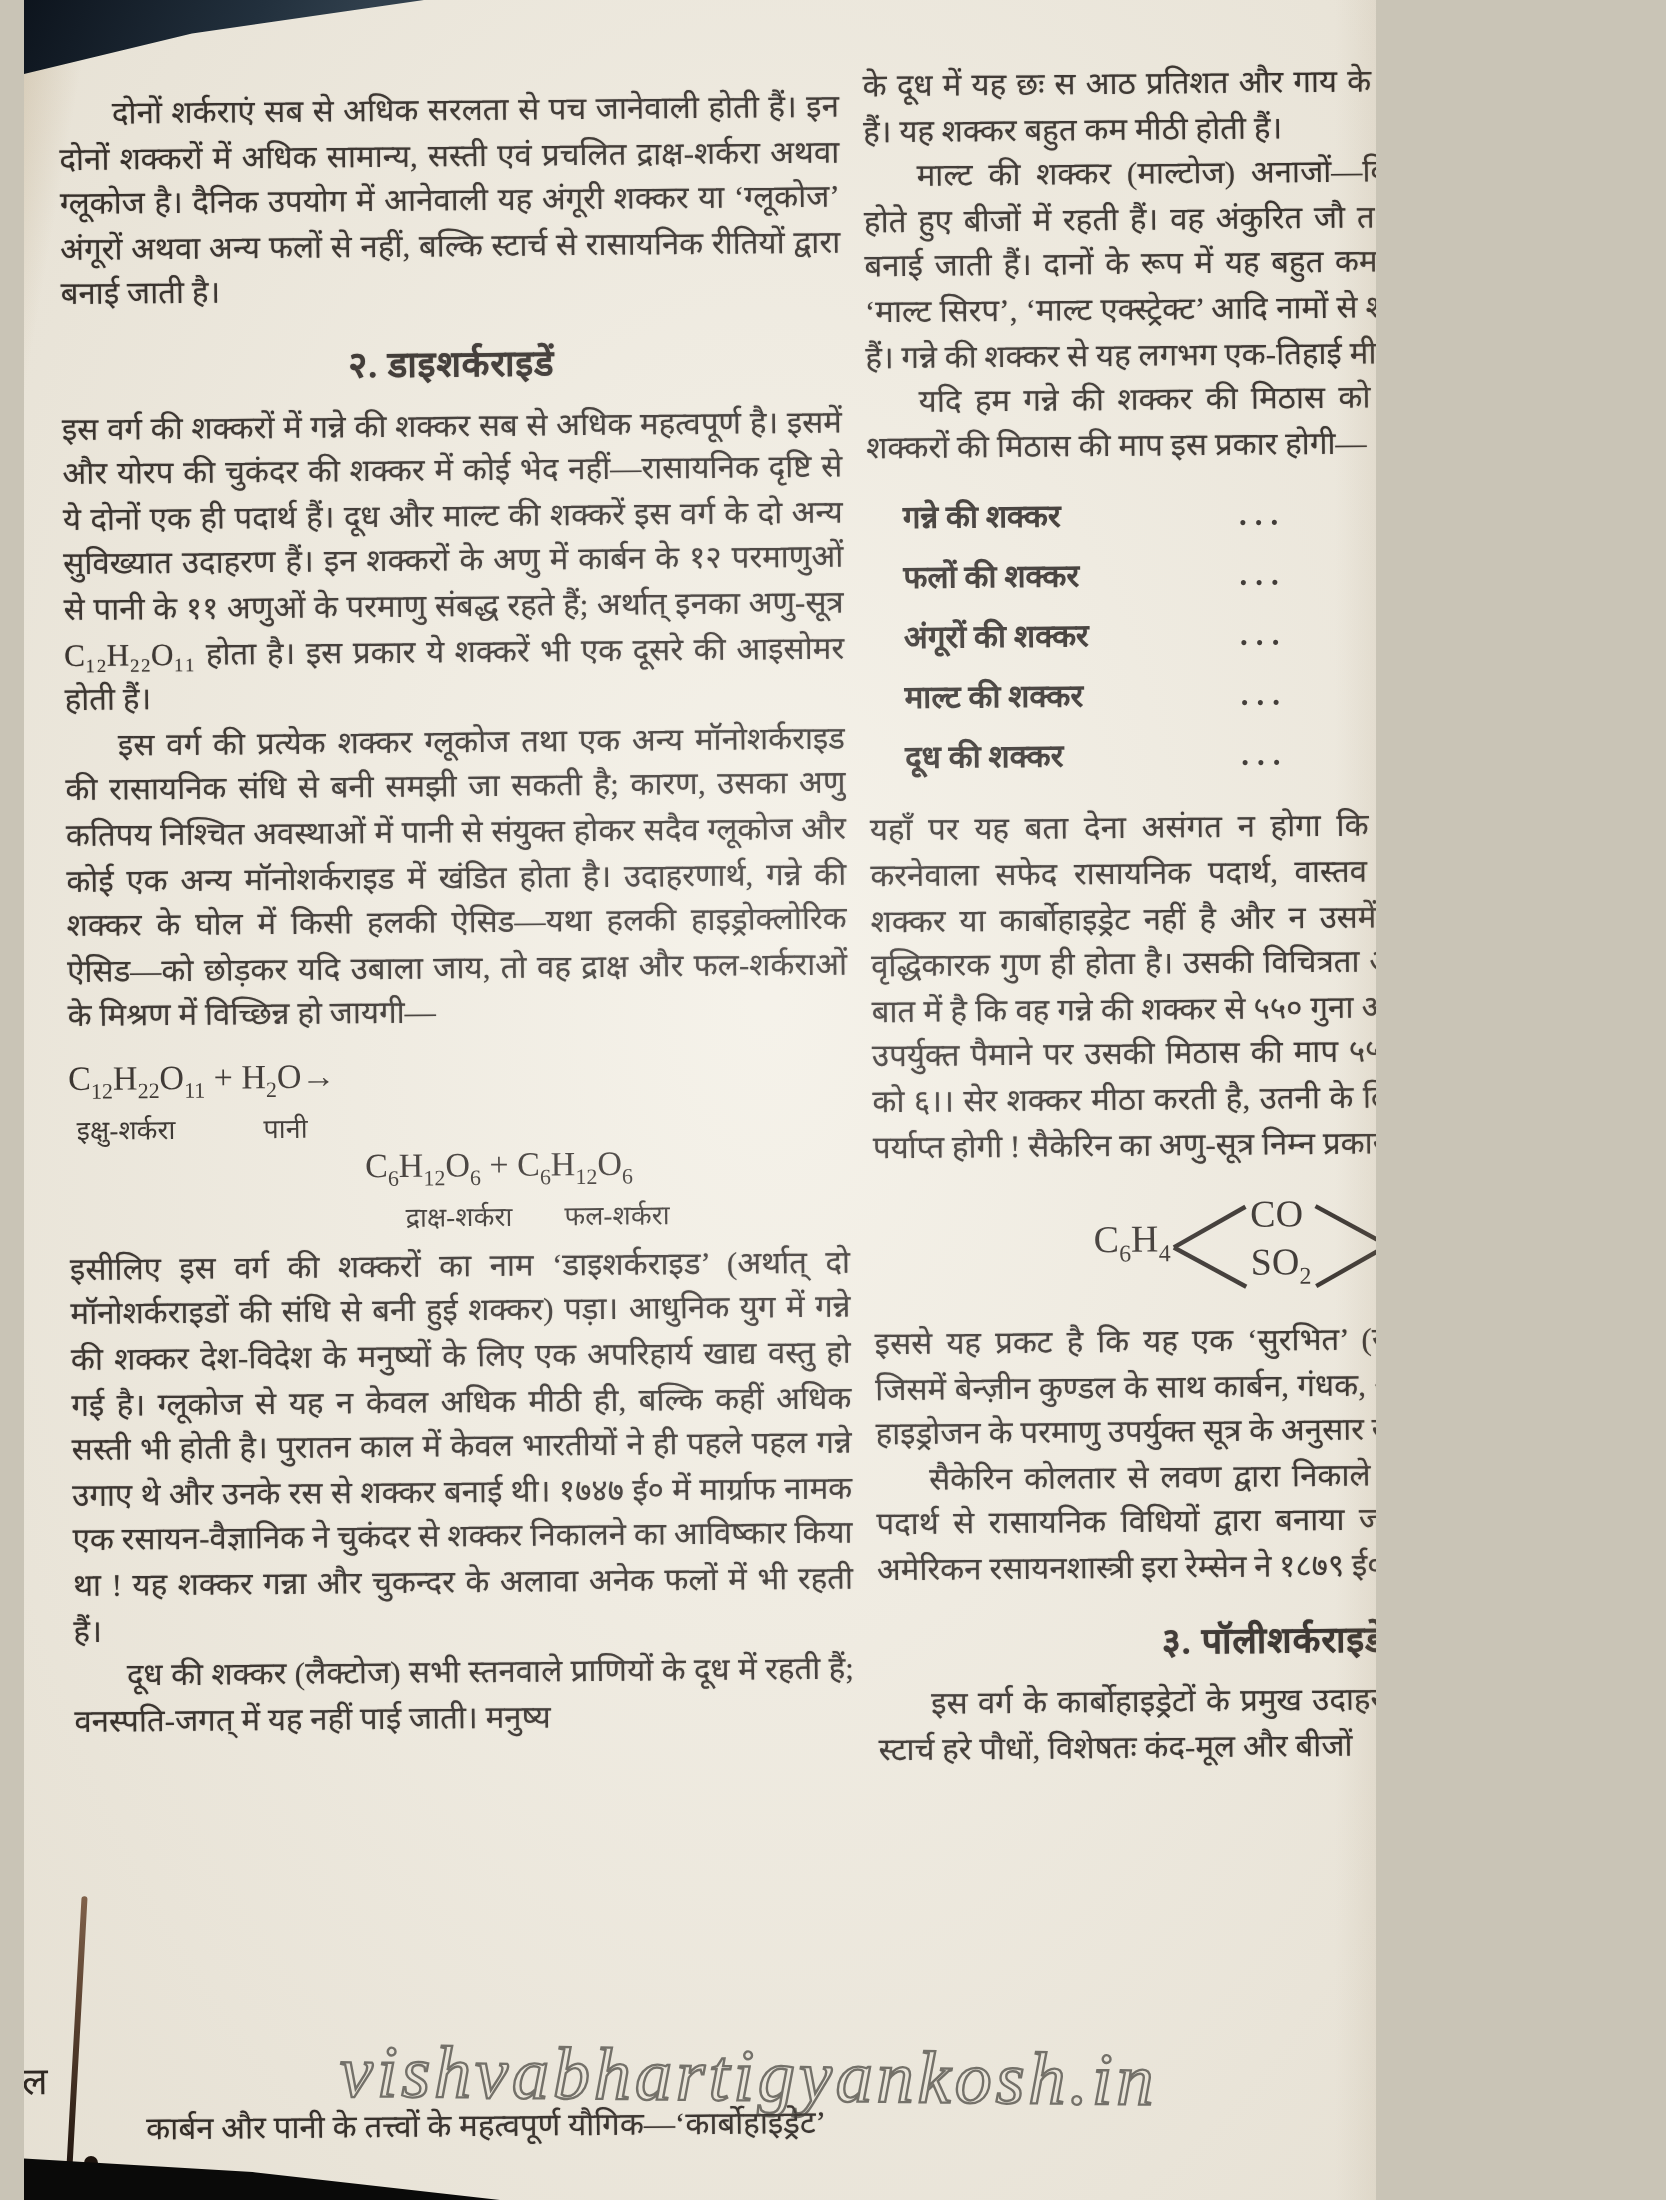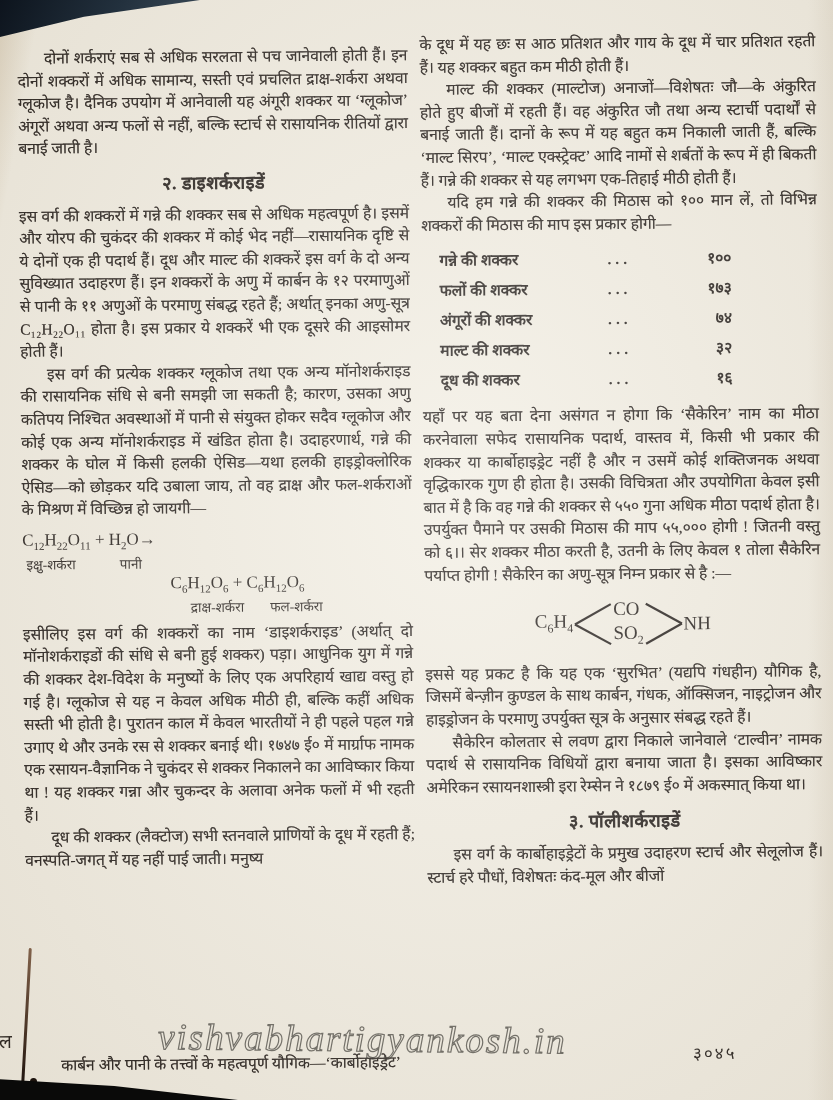--- a/index.html
+++ b/index.html
@@ -1,20 +1,21 @@
 <!DOCTYPE html>
 <html><head>
 <meta charset="utf-8">
 <style>
   html,body{margin:0;padding:0;background:#c9c4b6;}
   .page{
-    position:relative;width:833px;height:1100px;overflow:hidden;
+    position:relative;width:676px;height:1100px;overflow:hidden;
     background:#f2eee3;
     font-family:"Liberation Serif","DejaVu Serif",serif;
     color:#241f1c;
+    margin-left:12px;
   }
   .page::before{
     content:"";position:absolute;inset:0;pointer-events:none;z-index:3;
     background:
       linear-gradient(100deg, rgba(170,145,105,0.30) 0%, rgba(170,145,105,0.0) 4%),
       linear-gradient(to left, rgba(160,140,110,0.12) 0%, rgba(160,140,110,0.0) 3%),
       radial-gradient(ellipse at 55% 45%, rgba(255,255,255,0.25) 0%, rgba(120,100,70,0.10) 100%);
   }
   .content{position:absolute;inset:0;z-index:2;transform:rotate(-0.55deg);transform-origin:50% 48%;}
   .col{position:absolute;text-align:justify;font-size:15.6px;line-height:22.6px;}

